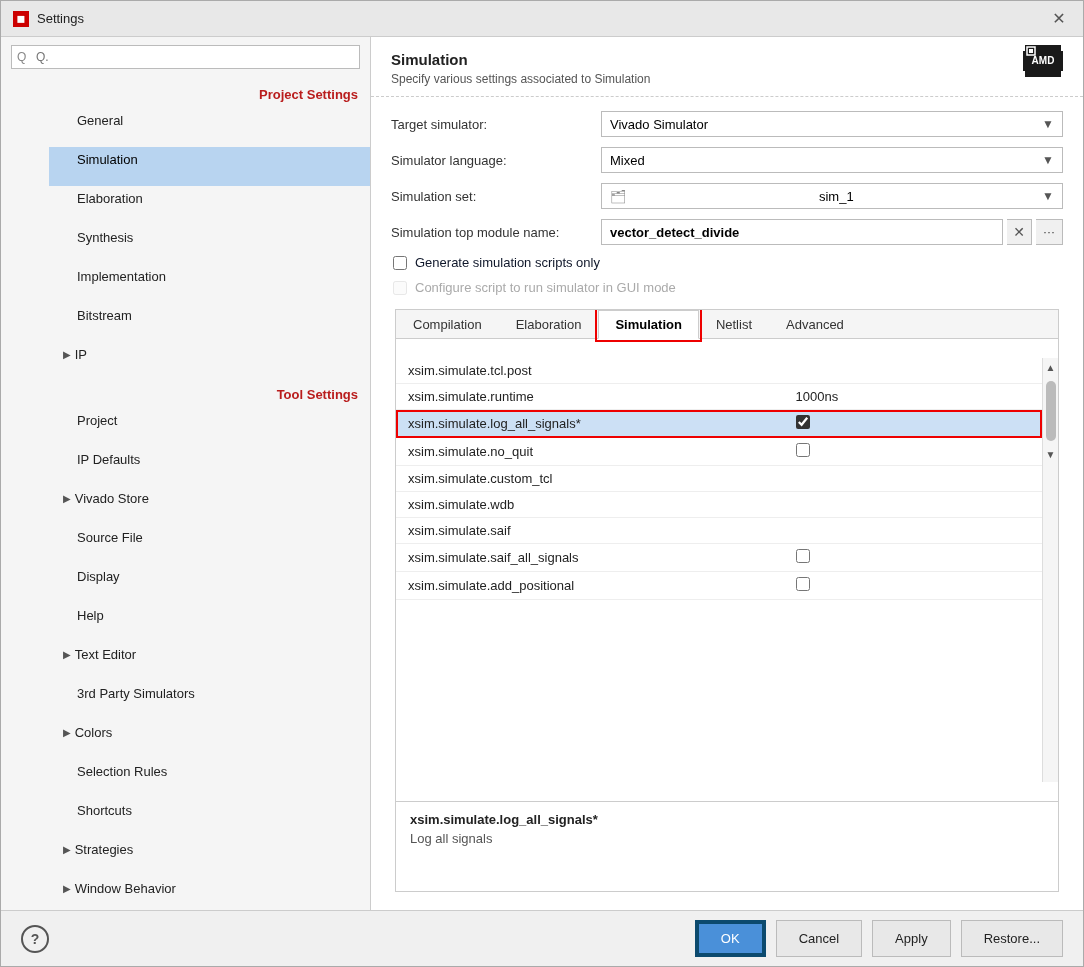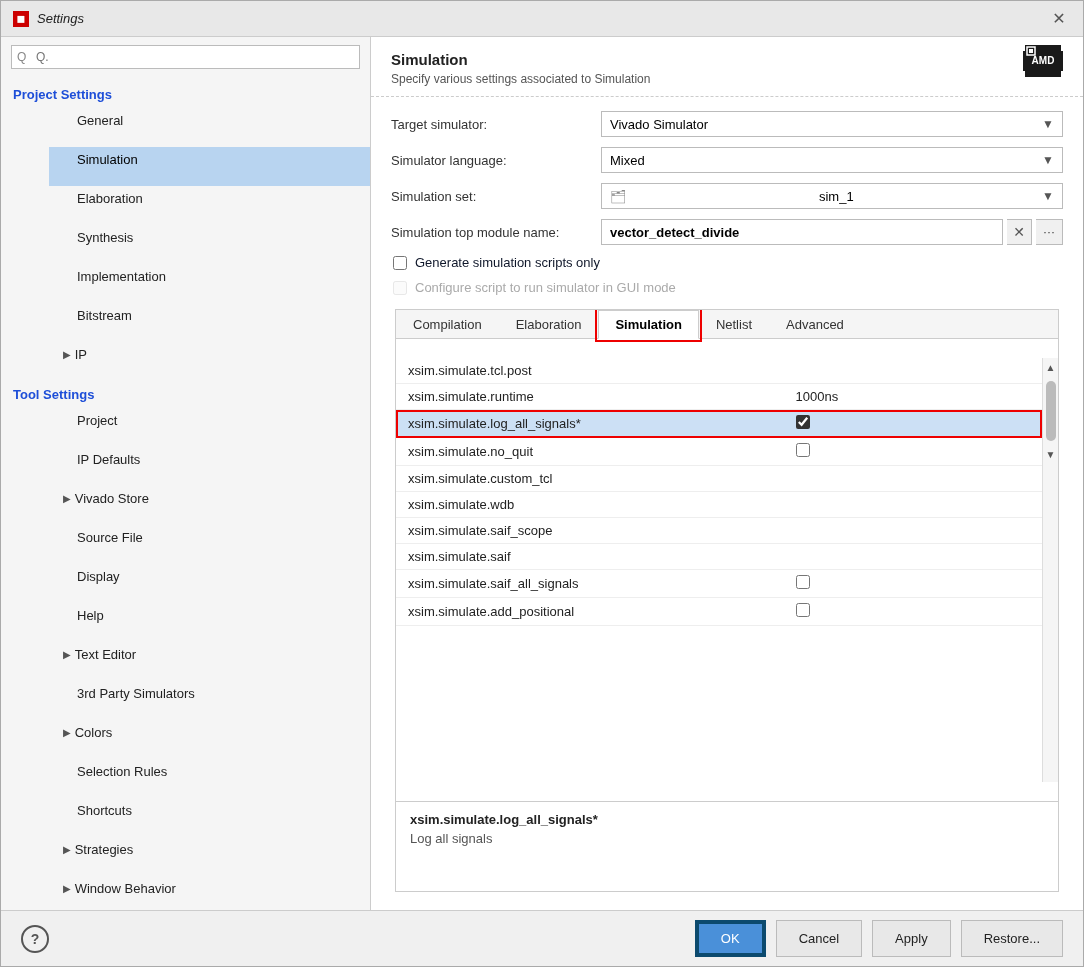--- a/index.html
+++ b/index.html
@@ -42,21 +42,20 @@
       display: flex;
       align-items: center;
       justify-content: center;
       color: white;
       font-size: 10px;
       font-weight: bold;
     }
     .title-text {
       font-size: 13px;
       color: #222;
-      font-style: italic;
     }
     .close-btn {
       width: 24px;
       height: 24px;
       display: flex;
       align-items: center;
       justify-content: center;
       cursor: pointer;
       font-size: 16px;
       color: #555;
@@ -98,22 +97,23 @@
       font-size: 12px;
     }
     .sidebar-tree {
       flex: 1;
       overflow-y: auto;
       padding: 4px 0;
     }
     .sidebar-section-header {
       font-weight: bold;
       font-size: 13px;
-      color: #1d4ed8;
+      color: #b91c1c;
       padding: 6px 12px;
+      text-align: right;
     }
     .sidebar-item {
       padding: 5px 12px 19px 28px;
       cursor: pointer;
       color: #222;
       font-size: 13px;
       margin-left: 48px;
     }
     .sidebar-item.active {
       background: #b8d4f0;
@@ -580,24 +580,20 @@
                     <tr>
                       <td>xsim.simulate.no_quit</td>
                       <td><input type="checkbox" class="tbl-checkbox" style=""></td>
                     </tr>
                     <tr>
                       <td>xsim.simulate.custom_tcl</td>
                       <td></td>
                     </tr>
                     <tr>
                       <td>xsim.simulate.wdb</td>
-                      <td></td>
-                    </tr>
-                    <tr>
-                      <td>xsim.simulate.saif_scope</td>
                       <td></td>
                     </tr>
                     <tr>
                       <td>xsim.simulate.saif</td>
                       <td></td>
                     </tr>
                     <tr>
                       <td>xsim.simulate.saif_all_signals</td>
                       <td><input type="checkbox" class="tbl-checkbox" style=""></td>
                     </tr>

